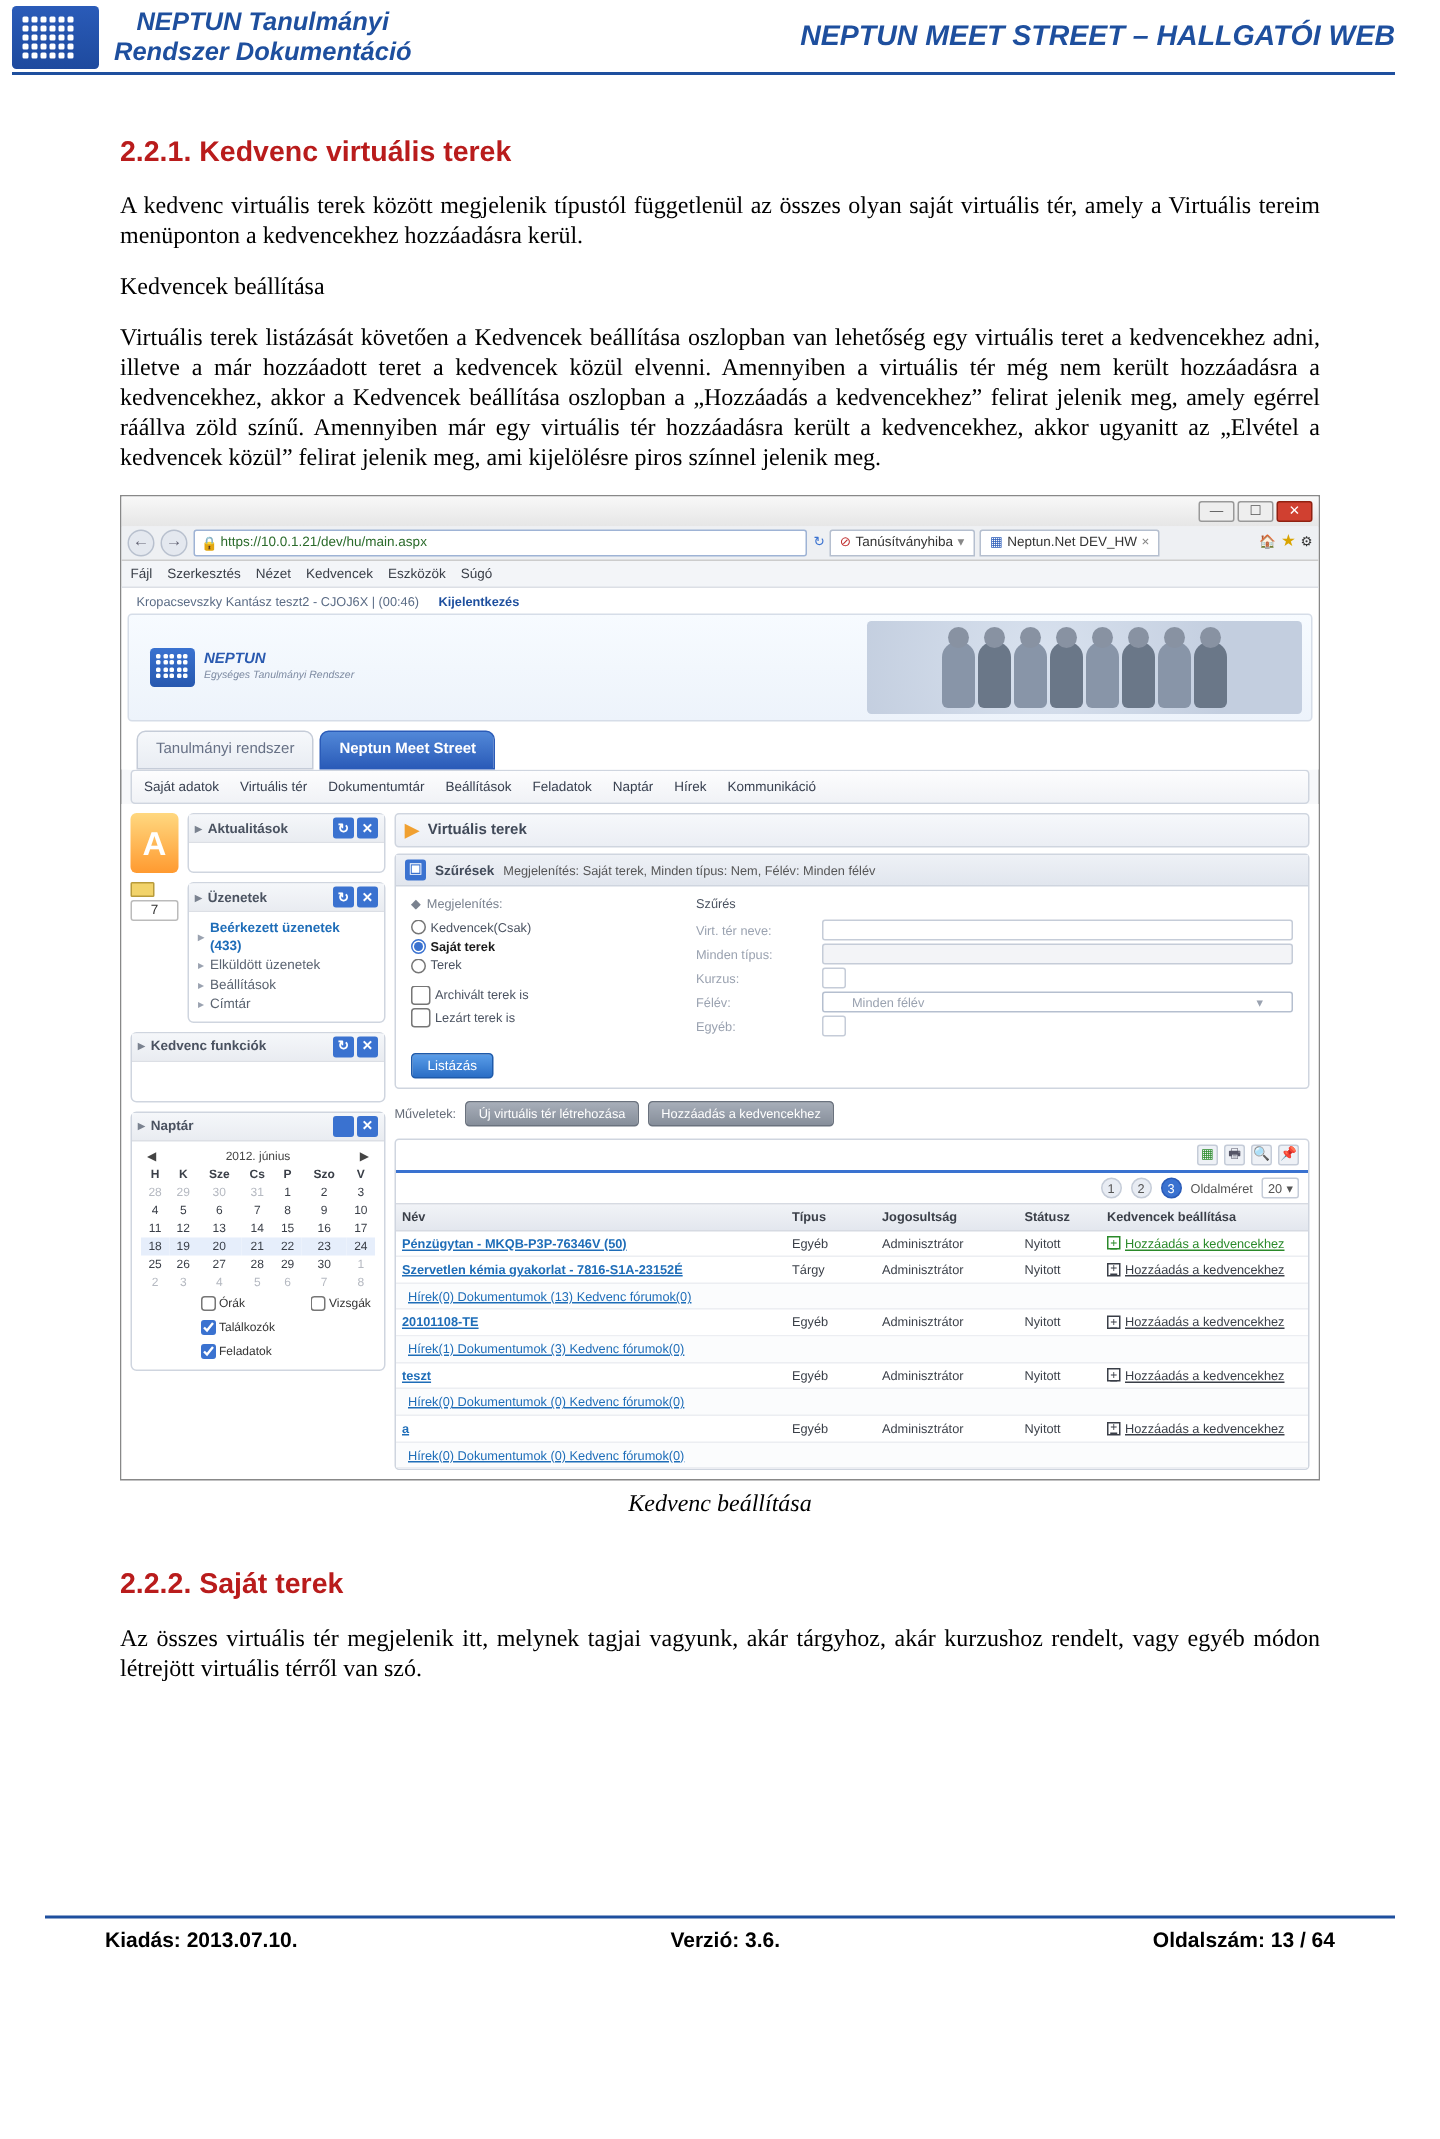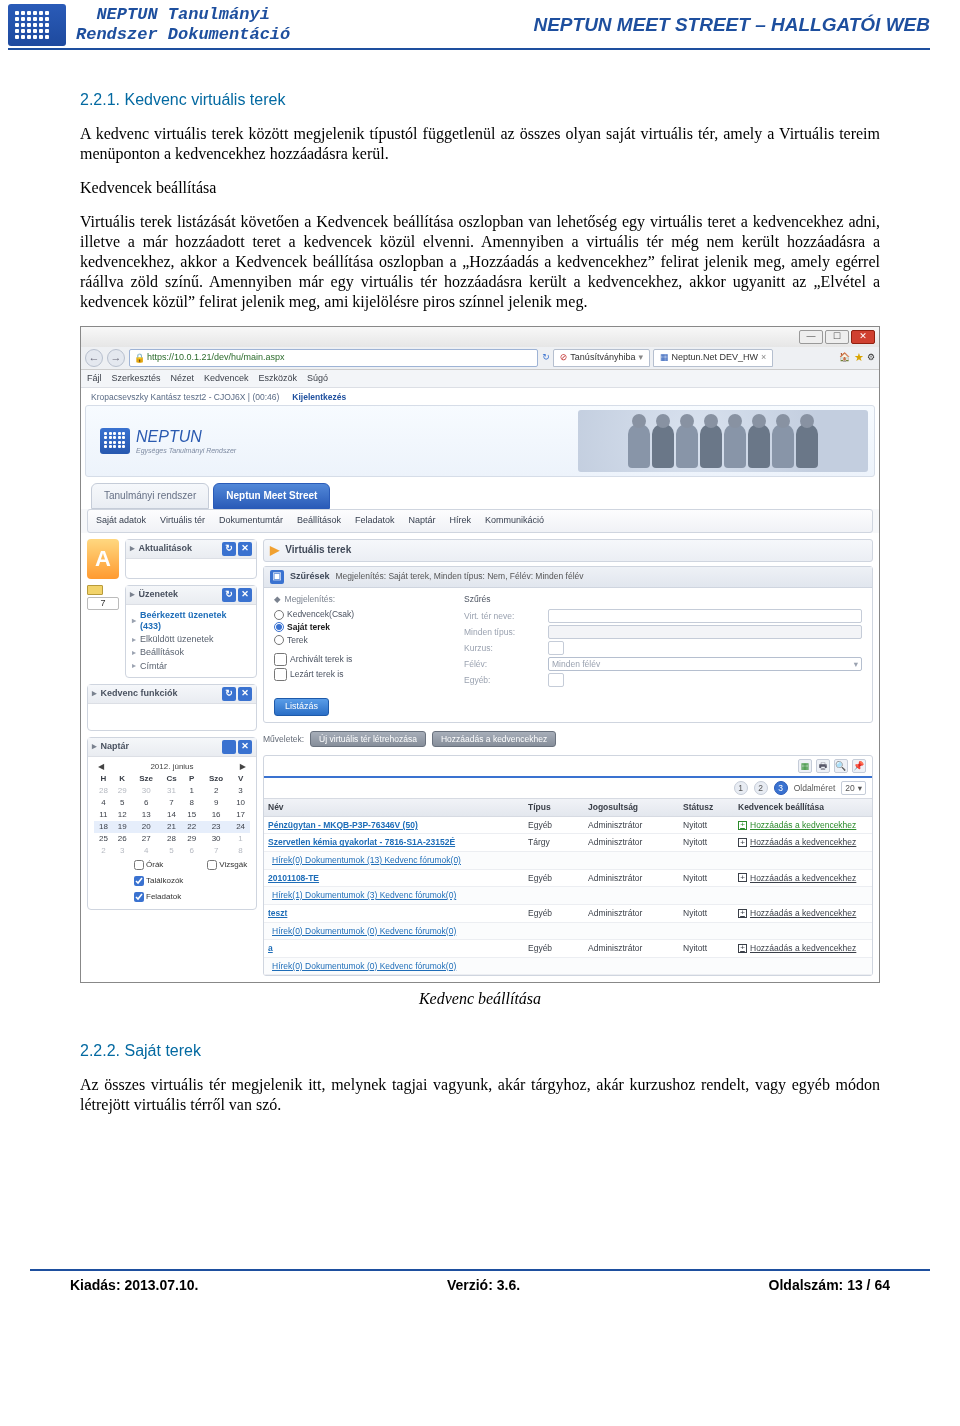--- a/index.html
+++ b/index.html
@@ -4,27 +4,27 @@
 <style>
   * { box-sizing: border-box; margin: 0; padding: 0; }
   body { font-family: "Times New Roman", Times, serif; background: #fff; color: #000; width: 960px; margin: 0 auto; }
   .page { padding: 0; }
 
   
   .hdr { display: flex; align-items: center; justify-content: space-between; padding: 4px 30px 0 8px; }
   .hdr-left { display: flex; align-items: center; gap: 10px; }
   .logo-box { width: 58px; height: 42px; background: linear-gradient(#2a5bb8,#1e4a9e); border-radius: 3px; display: grid; grid-template-columns: repeat(6,4px); grid-template-rows: repeat(5,4px); gap: 2px; padding: 7px; }
   .logo-box i { background: #fff; border-radius: 1px; }
-  .hdr-title-left { text-align: center; font-family: Liberation Mono, monospace; font-weight: bold; font-style: italic; color: #1e4f9e; font-size: 17px; line-height: 1.15; }
+  .hdr-title-left { text-align: center; font-family: Liberation Sans, sans-serif; font-weight: bold; font-style: italic; color: #1e4f9e; font-size: 17px; line-height: 1.15; }
   .hdr-title-right { font-family: Verdana, Arial, sans-serif; font-weight: bold; font-style: italic; color: #1e4f9e; font-size: 19px; }
   .hdr-rule { height: 2px; background: #1e4f9e; margin: 2px 30px 0 8px; }
 
   
   .content { padding: 30px 80px 20px 80px; font-size: 16px; line-height: 1.25; }
-  .h3 { font-family: Verdana, Arial, sans-serif; font-weight: normal; color: #0369a1; font-size: 16px; margin: 10px 0 14px; }
+  .h3 { font-family: Verdana, Arial, sans-serif; font-weight: bold; color: #b91c1c; font-size: 19px; margin: 10px 0 14px; }
   .p { margin: 0 0 14px; text-align: justify; }
 
   
   .shot-wrap { border: 1px solid #888; background: #f7f8fa; font-family: Tahoma, Arial, sans-serif; font-size: 9px; color: #333; margin-top: 8px; }
   
   .win-top { height: 20px; background: linear-gradient(#f8f8f8,#e6e6e6); display: flex; align-items: center; justify-content: flex-end; padding: 0 4px; gap: 2px; }
   .win-btn { width: 24px; height: 14px; background: #eee; border: 1px solid #999; border-radius: 2px; display: flex; align-items: center; justify-content: center; font-size: 9px; color: #555; }
   .win-btn.close { background: #d04030; color: #fff; border-color: #902010; }
   .addr-row { display: flex; align-items: center; gap: 4px; padding: 2px 4px; background: #eef0f3; border-bottom: 1px solid #ccc; }
   .nav-arr { width: 18px; height: 18px; border-radius: 50%; background: #e4e8ef; border: 1px solid #b8c0ce; color: #667; display: flex; align-items: center; justify-content: center; font-size: 11px; }
@@ -35,21 +35,21 @@
   .aux-star { color: #d9a400; font-size: 11px; }
   .menu-row { display: flex; gap: 10px; padding: 3px 6px; background: #f3f5f8; border-bottom: 1px solid #dcdfe5; color: #3a3f48; }
   
   .nbanner { position: relative; background: #fff; padding: 4px 4px 0; }
   .nbanner-top { display: flex; justify-content: flex-start; color: #5a6b85; font-size: 8.5px; padding: 0 6px 2px; }
   .nbanner-top b { color: #1e4f9e; font-weight: bold; margin-left: 13px; }
   .nbanner-body { position: relative; height: 72px; background: linear-gradient(#f7fbff,#edf3fb); border: 1px solid #d6dde8; border-radius: 3px; display: flex; align-items: center; padding-left: 14px; overflow: hidden; }
   .nlogo { display:flex; align-items:center; gap:6px; }
   .nlogo .logo-box { width:30px; height:26px; padding:4px; grid-template-columns: repeat(5,3px); grid-template-rows: repeat(4,3px); gap:1.5px; background: linear-gradient(#3a72d0,#2758af); }
   .nlogo .logo-box i{ width:3px;height:3px;}
-  .nlogo-text { font-family: Arial, sans-serif; color:#2a5ab0; font-weight:normal; font-style:italic; font-size:16px; }
+  .nlogo-text { font-family: Arial, sans-serif; color:#2a5ab0; font-weight:bold; font-style:italic; font-size:10px; }
   .nlogo-sub { font-size: 7px; color:#7e8ba2; font-style:italic; }
   .ppl { position:absolute; right:6px; top:4px; bottom:4px; width:290px; background: radial-gradient(circle at 40% 40%, #d9e2ef 0%, #c3cedf 70%); border-radius: 3px; display:flex; align-items:flex-end; justify-content:center; gap:2px; padding-bottom:4px; }
   .ppl i { width:22px; height:44px; background:#6a7788; border-radius: 10px 10px 4px 4px; position:relative; }
   .ppl i::before{content:"";position:absolute;top:-10px;left:50%;transform:translateX(-50%);width:14px;height:14px;border-radius:50%;background:#8892a2;}
   .ppl i:nth-child(odd){ background:#8895a8;}
   .tabs-big { display:flex; gap:4px; padding: 6px 6px 0; background:#fff; }
   .tab-big { padding: 6px 12px; border: 1px solid #c5ccd8; border-radius: 6px 6px 0 0; background: linear-gradient(#f6f8fb,#e9edf3); color:#667085; font-size:10px; }
   .tab-big.active { background: linear-gradient(#5288d8,#2a5bb8); color:#fff; border-color:#2a5bb8; font-weight:bold; }
   .mainbar { margin: 0 6px; background: linear-gradient(#fdfdfe,#f0f2f6); border:1px solid #cfd5df; border-radius:3px; padding: 5px 8px; display:flex; gap:14px; color:#384050; }
   .mainbar span { cursor: default; }
@@ -89,21 +89,21 @@
   .filt-body { display:flex; gap:20px; padding:6px 10px; font-size:8.5px; color:#4a5260; }
   .fcol { flex:1; }
   .fhead { display:flex; align-items:center; gap:4px; color:#7a828f; margin-bottom:4px; }
   .opt { display:flex; align-items:center; gap:3px; padding:1px 0; }
   .opt input[type=radio]{ width:10px;height:10px; accent-color:#3a72d0; }
   .opt.sel { font-weight:bold; color:#1a1a1a; }
   .frow { display:flex; align-items:center; gap:4px; padding:1px 0; }
   .frow .lab { color:#9aa2b0; flex:0 0 80px; }
   .inp { flex:1; height:14px; border:1px solid #c5ccd8; border-radius:2px; background:#fff; }
   .inp.dis { background:#f3f4f7; }
-  .sel-inp { flex:1; height:14px; border:1px solid #b5bfcf; border-radius:2px; background:#fff; padding:0 3px; color:#9aa2b0; display:flex; align-items:center; justify-content:space-between; }
+  .sel-inp { flex:1; height:14px; border:1px solid #b5bfcf; border-radius:2px; background:#fff; padding:0 19px; color:#9aa2b0; display:flex; align-items:center; justify-content:space-between; }
   .filt-btn { margin:4px 10px 6px; padding:2px 10px; background:linear-gradient(#5a9de8,#2a6ec6); color:#fff; border-radius:3px; display:inline-block; font-size:9px; border:1px solid #1e5aaa; }
 
   .opsrow { display:flex; align-items:center; gap:6px; padding:4px 0; color:#656c78; font-size:8.5px; }
   .op-btn { padding:2px 8px; background:linear-gradient(#a7aeb9,#868e9a); color:#fff; border-radius:3px; border:1px solid #6a727e; }
 
   .grid { border:1px solid #cfd5df; border-radius:3px; overflow:hidden; }
   .grid-tools { display:flex; justify-content:flex-end; align-items:center; gap:4px; padding:3px 6px; border-bottom:2px solid #3a72d0; }
   .gicon { width:14px;height:14px; background:#eef1f6; border:1px solid #c5ccd8; border-radius:2px; display:flex; align-items:center; justify-content:center; font-size:9px; color:#556; }
   .grid-pager { display:flex; justify-content:flex-end; align-items:center; gap:6px; padding:3px 6px; font-size:8.5px; color:#555; }
   .pg { width:14px;height:14px; border-radius:50%; background:#e8ecf3; border:1px solid #c5ccd8; display:flex;align-items:center;justify-content:center; }

